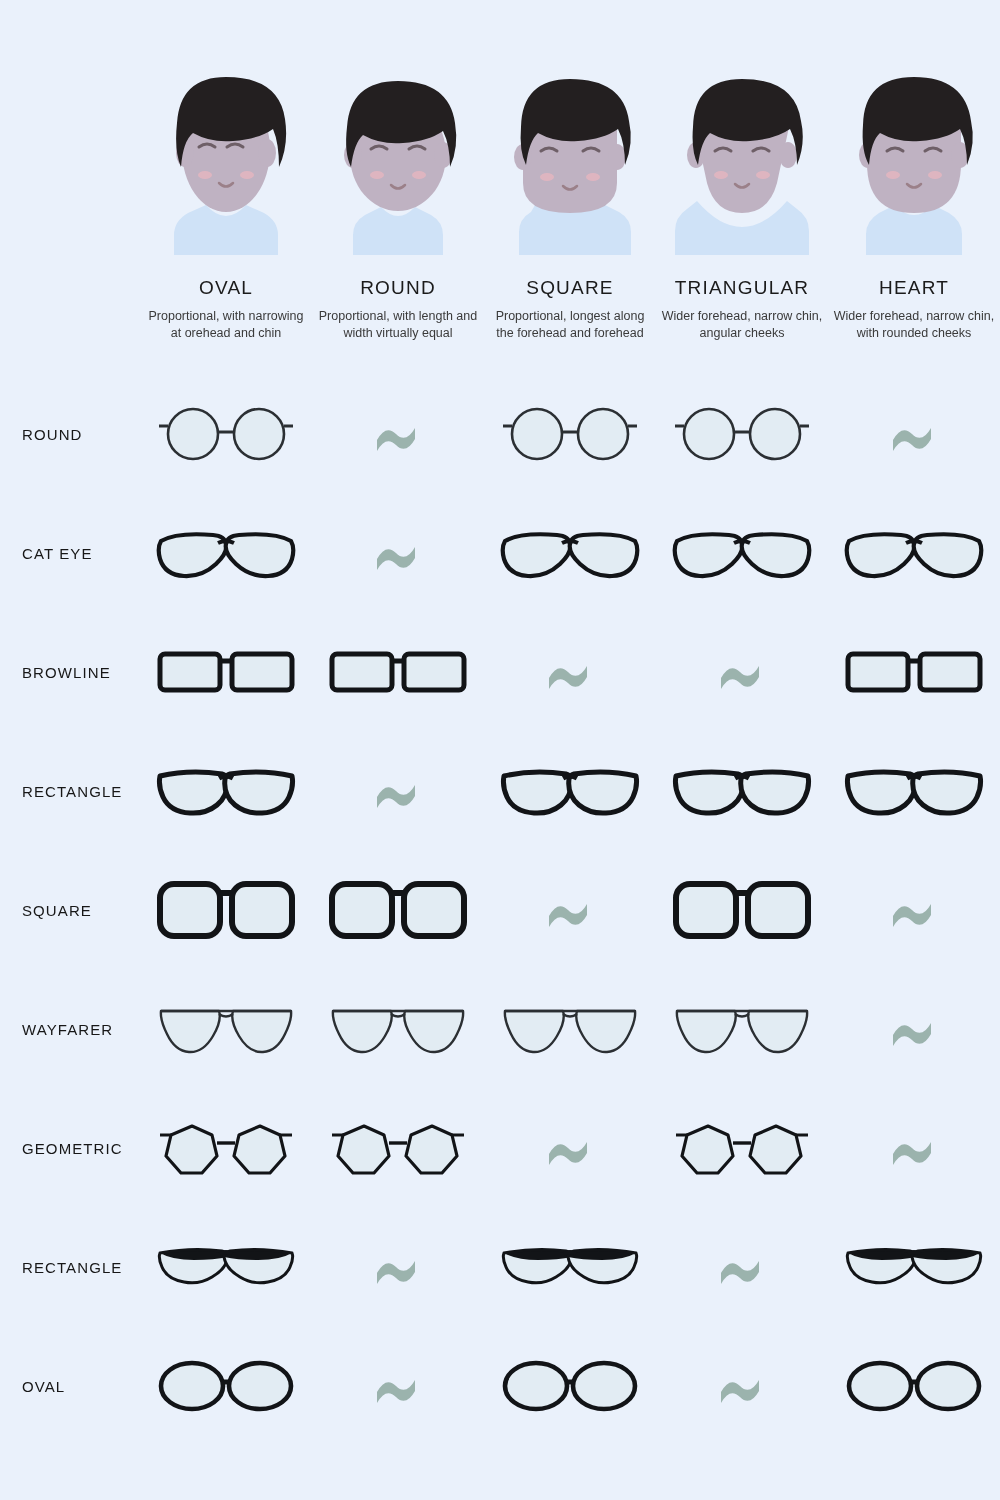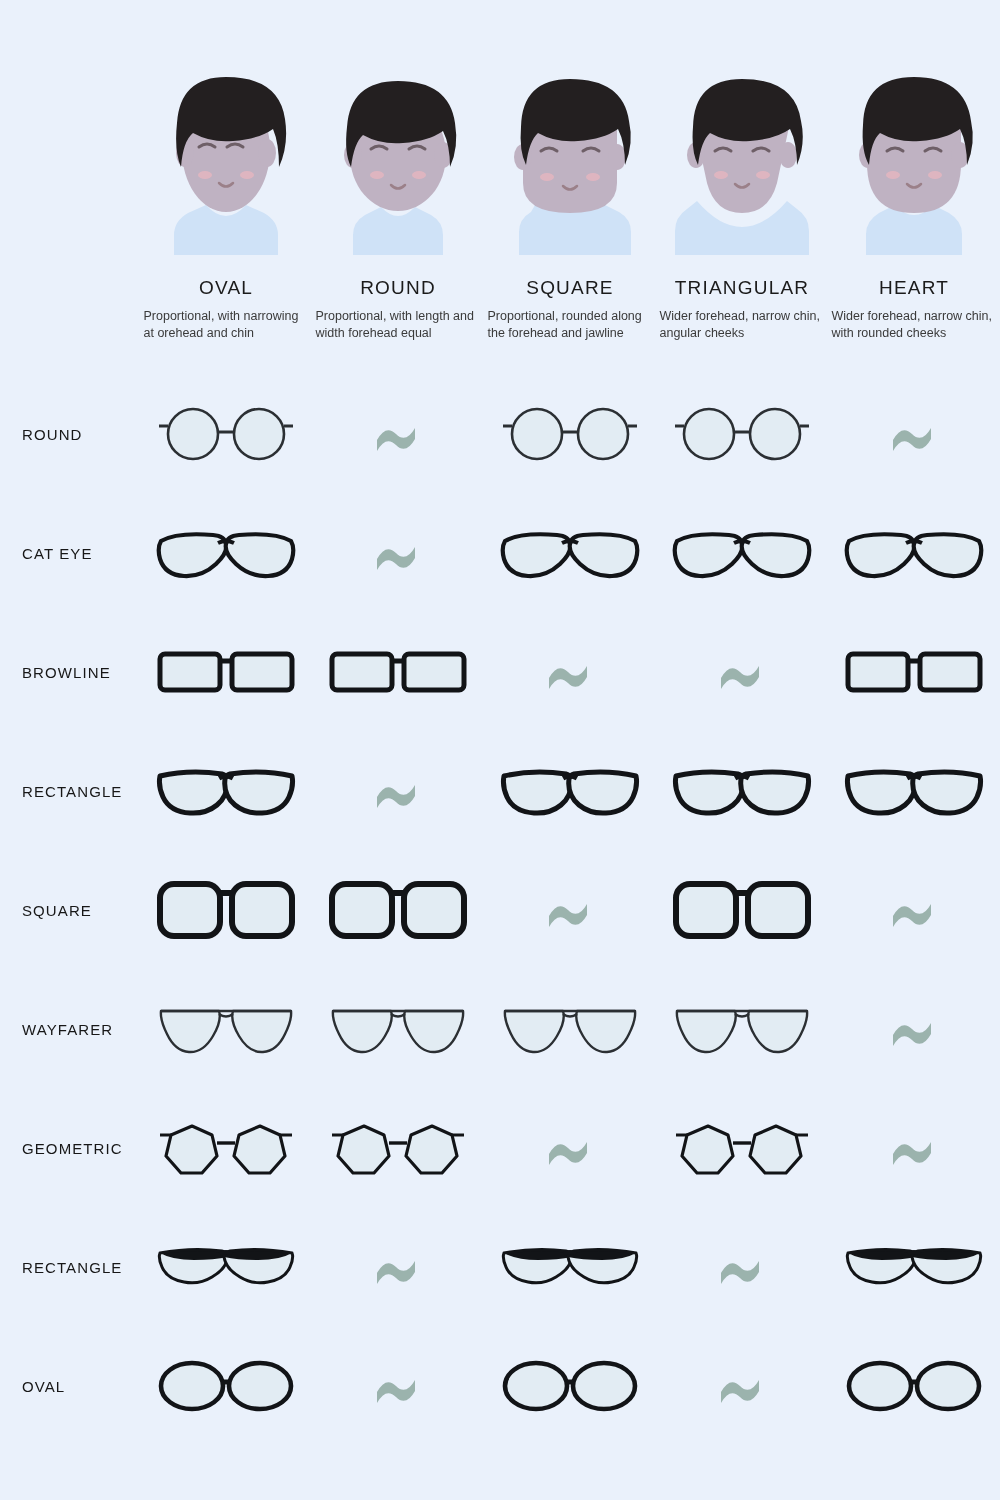--- a/index.html
+++ b/index.html
@@ -31,21 +31,21 @@
   .face-title{
     margin-top:22px;
     font-size:19px;letter-spacing:1.2px;
     color:#1b1b1b;
     text-align:center;
   }
   .face-desc{
     margin-top:9px;
     font-size:12.5px;line-height:1.35;
     color:#3a3a3a;
-    text-align:left;
+    text-align:center;
     max-width:165px;
   }
 
   
   .grid{
     position:absolute;
     top:375px;left:0;width:1000px;
   }
   .row{
     display:flex;align-items:center;
@@ -103,40 +103,40 @@
           <ellipse cx="120" cy="100" rx="9" ry="13" fill="#bfb2c2"></ellipse>
           <path d="M75 26 q-48 0 -51 46 q-3 26 4 40 q3-24 12-32 q18 10 40 8 q26-2 40-12 q7 14 7 36 q9-20 5-44 q-6-42 -57-42 z" fill="#231f20"></path>
           <path d="M48 94 q8-6 16 0" stroke="#6e5f67" stroke-width="3" fill="none" stroke-linecap="round"></path>
           <path d="M86 94 q8-6 16 0" stroke="#6e5f67" stroke-width="3" fill="none" stroke-linecap="round"></path>
           <ellipse cx="54" cy="120" rx="7" ry="4" fill="#e8b6bf" opacity=".75"></ellipse>
           <ellipse cx="96" cy="120" rx="7" ry="4" fill="#e8b6bf" opacity=".75"></ellipse>
           <path d="M68 130 q7 7 14 0" stroke="#9b8089" stroke-width="2.5" fill="none" stroke-linecap="round"></path>
         </svg>
       </div>
       <div class="face-title">ROUND</div>
-      <div class="face-desc">Proportional, with length and width forehead equal</div>
+      <div class="face-desc">Proportional, with length and width virtually equal</div>
     </div>
 
     <div class="head-cell">
       <div class="face-wrap">
         <svg width="150" height="200" viewBox="0 0 150 200">
           <path d="M40 150 h70 l14 7 q12 7 12 20 v23 H24 v-23 q0-13 12-20 z" fill="#cfe2f7"></path>
           <path d="M28 70 h94 v58 q0 30 -47 30 q-47 0 -47 -30 z" fill="#bfb2c2"></path>
           <ellipse cx="28" cy="102" rx="9" ry="13" fill="#bfb2c2"></ellipse>
           <ellipse cx="122" cy="102" rx="9" ry="13" fill="#bfb2c2"></ellipse>
           <path d="M75 24 q-48 0 -49 48 q-2 24 5 38 q3-24 12-32 q18 10 40 8 q26-2 40-12 q7 14 7 36 q9-22 4-44 q-6-42 -59-42 z" fill="#231f20"></path>
           <path d="M46 96 q8-6 16 0" stroke="#6e5f67" stroke-width="3" fill="none" stroke-linecap="round"></path>
           <path d="M88 96 q8-6 16 0" stroke="#6e5f67" stroke-width="3" fill="none" stroke-linecap="round"></path>
           <ellipse cx="52" cy="122" rx="7" ry="4" fill="#e8b6bf" opacity=".75"></ellipse>
           <ellipse cx="98" cy="122" rx="7" ry="4" fill="#e8b6bf" opacity=".75"></ellipse>
           <path d="M68 131 q7 7 14 0" stroke="#9b8089" stroke-width="2.5" fill="none" stroke-linecap="round"></path>
         </svg>
       </div>
       <div class="face-title">SQUARE</div>
-      <div class="face-desc">Proportional, rounded along the forehead and jawline</div>
+      <div class="face-desc">Proportional, longest along the forehead and forehead</div>
     </div>
 
     <div class="head-cell">
       <div class="face-wrap">
         <svg width="150" height="200" viewBox="0 0 150 200">
           <path d="M30 146 q45 52 90 0 l10 8 q12 8 12 22 v24 H8 v-24 q0-14 12-22 z" fill="#cfe2f7"></path>
           <path d="M28 72 h94 l-12 56 q-8 30 -35 30 q-27 0 -35 -30 z" fill="#bfb2c2"></path>
           <ellipse cx="29" cy="100" rx="9" ry="13" fill="#bfb2c2"></ellipse>
           <ellipse cx="121" cy="100" rx="9" ry="13" fill="#bfb2c2"></ellipse>
           <path d="M75 24 q-48 0 -49 48 q-2 24 5 38 q3-24 12-32 q18 10 40 8 q26-2 40-12 q7 14 7 36 q9-22 4-44 q-6-42 -59-42 z" fill="#231f20"></path>

